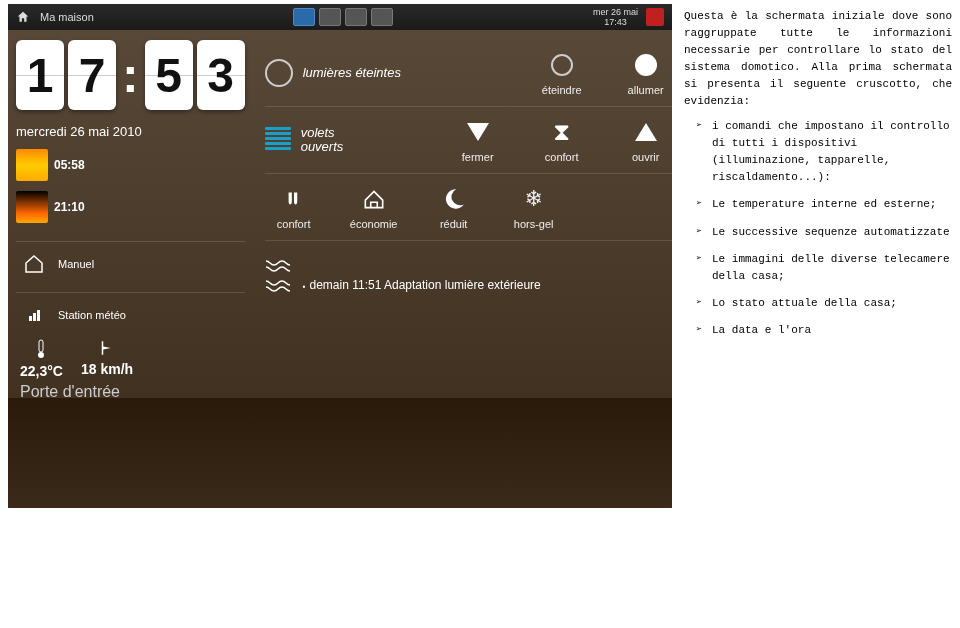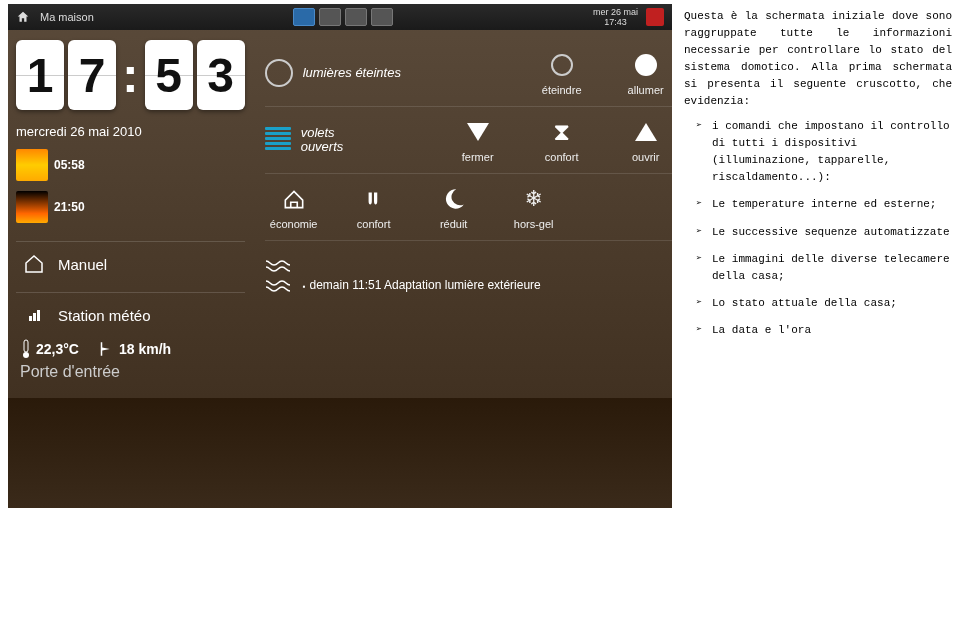--- a/index.html
+++ b/index.html
@@ -43,26 +43,26 @@
   
   .date-line { font-size:13px; margin-bottom:10px; }
   
   .sun-row { display:flex; gap:10px; margin-bottom:18px;flex-direction:column; }
   .sun-item { display:flex; align-items:center; gap:6px; font-size:12px; font-weight:bold; }
   .sun-icon { width:32px; height:32px; border-radius:2px; }
   .sunrise { background:linear-gradient(180deg,#ff8800 0%, #ffcc00 50%, #ffaa00 100%); }
   .sunset { background:linear-gradient(180deg,#000 0%, #ff6600 70%, #ffaa00 100%); }
   
   .panel-row { display:flex; align-items:center; gap:10px; padding:8px 4px; border-top:1px solid rgba(255,255,255,.15); }
-  .panel-row .lbl { font-size:15px; }
+  .panel-row .lbl { font-size:11px; }
   .panel-row .icon-box { width:28px; height:28px; display:flex; align-items:center; justify-content:center; }
   
   .weather-block { margin-top:6px; padding-top:8px; border-top:1px solid rgba(255,255,255,.15); }
   .weather-stats { display:flex; gap:18px; font-size:14px; font-weight:bold; margin:10px 0 4px; }
-  .weather-stats .stat { display:flex; align-items:center; gap:4px; }
+  .weather-stats .stat { display:flex; align-items:center; gap:4px;flex-direction:column; }
   .weather-entry { font-size:16px; color:#ccc; }
   
   
   .ctrl-row {
     display:flex; align-items:center; padding:10px 0; border-bottom:1px solid rgba(255,255,255,.12);
     gap:14px;
   }
   .ctrl-row:last-child { border-bottom:none; }
   .ctrl-leading { display:flex; align-items:center; gap:10px; width:170px;font-style:italic; }
   .ctrl-leading .txt { font-size:13px; line-height:14px; }
@@ -141,21 +141,21 @@
         <div class="flip">3</div>
       </div>
       <div class="date-line">mercredi 26 mai 2010</div>
       <div class="sun-row">
         <div class="sun-item">
           <div class="sun-icon sunrise"></div>
           <span>05:58</span>
         </div>
         <div class="sun-item">
           <div class="sun-icon sunset"></div>
-          <span>21:50</span>
+          <span>21:10</span>
         </div>
       </div>
 
       <div class="panel-row">
         <div class="icon-box">
           <svg viewBox="0 0 24 24" width="24" height="24">
               <path fill="none" stroke="#fff" stroke-width="1.5" d="M4 11l8-7 8 7v9H4z"></path>
             </svg>
         </div>
         <span class="lbl">Manuel</span>
@@ -245,32 +245,32 @@
             <span>ouvrir</span>
           </div>
         </div>
       </div>
 
       <div class="ctrl-row">
         <div class="ctrl-actions" style="width:100%; justify-content:flex-start; gap:22px;">
           <div class="ctrl-btn">
             <div class="ic">
                 <svg width="26" height="26" viewBox="0 0 24 24">
+                  <path fill="#fff" d="M7 6c0 4 0 4 0 8s3 4 3 0 0-4 0-8M12 6c0 4 0 4 0 8s3 4 3 0 0-4 0-8"></path>
+                </svg>
+              </div>
+            <span>confort</span>
+          </div>
+          <div class="ctrl-btn">
+            <div class="ic">
+                <svg width="26" height="26" viewBox="0 0 24 24">
                   <path fill="none" stroke="#fff" stroke-width="1.5" d="M4 13l8-8 8 8v7H4zM9 20v-5h6v5"></path>
                 </svg>
               </div>
             <span>économie</span>
-          </div>
-          <div class="ctrl-btn">
-            <div class="ic">
-                <svg width="26" height="26" viewBox="0 0 24 24">
-                  <path fill="#fff" d="M7 6c0 4 0 4 0 8s3 4 3 0 0-4 0-8M12 6c0 4 0 4 0 8s3 4 3 0 0-4 0-8"></path>
-                </svg>
-              </div>
-            <span>confort</span>
           </div>
           <div class="ctrl-btn">
             <div class="ic">
                 <svg width="26" height="26" viewBox="0 0 24 24">
                   <path fill="#fff" d="M14 3a9 9 0 1 0 7 14 7 7 0 0 1-7-14z"></path>
                 </svg>
               </div>
             <span>réduit</span>
           </div>
           <div class="ctrl-btn">

